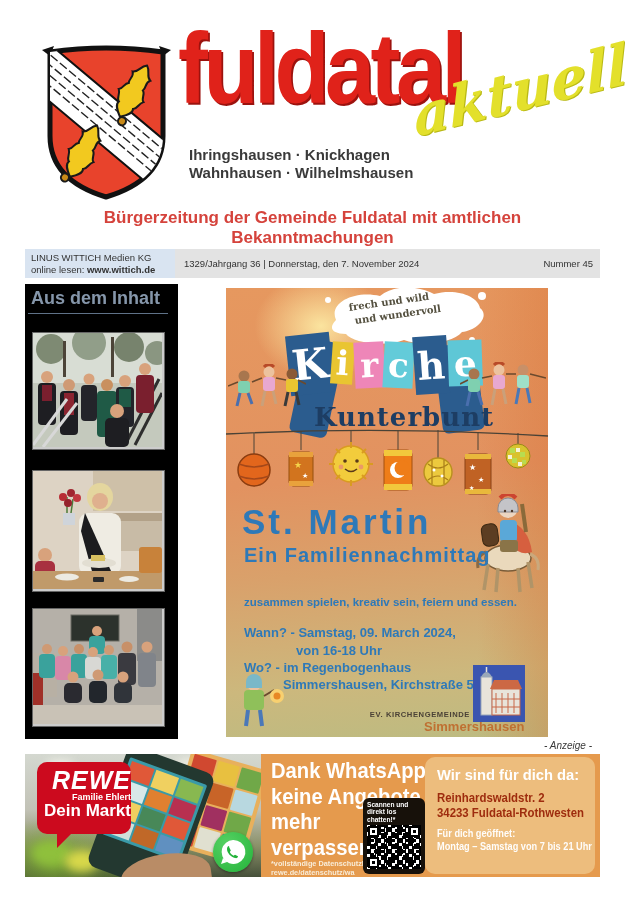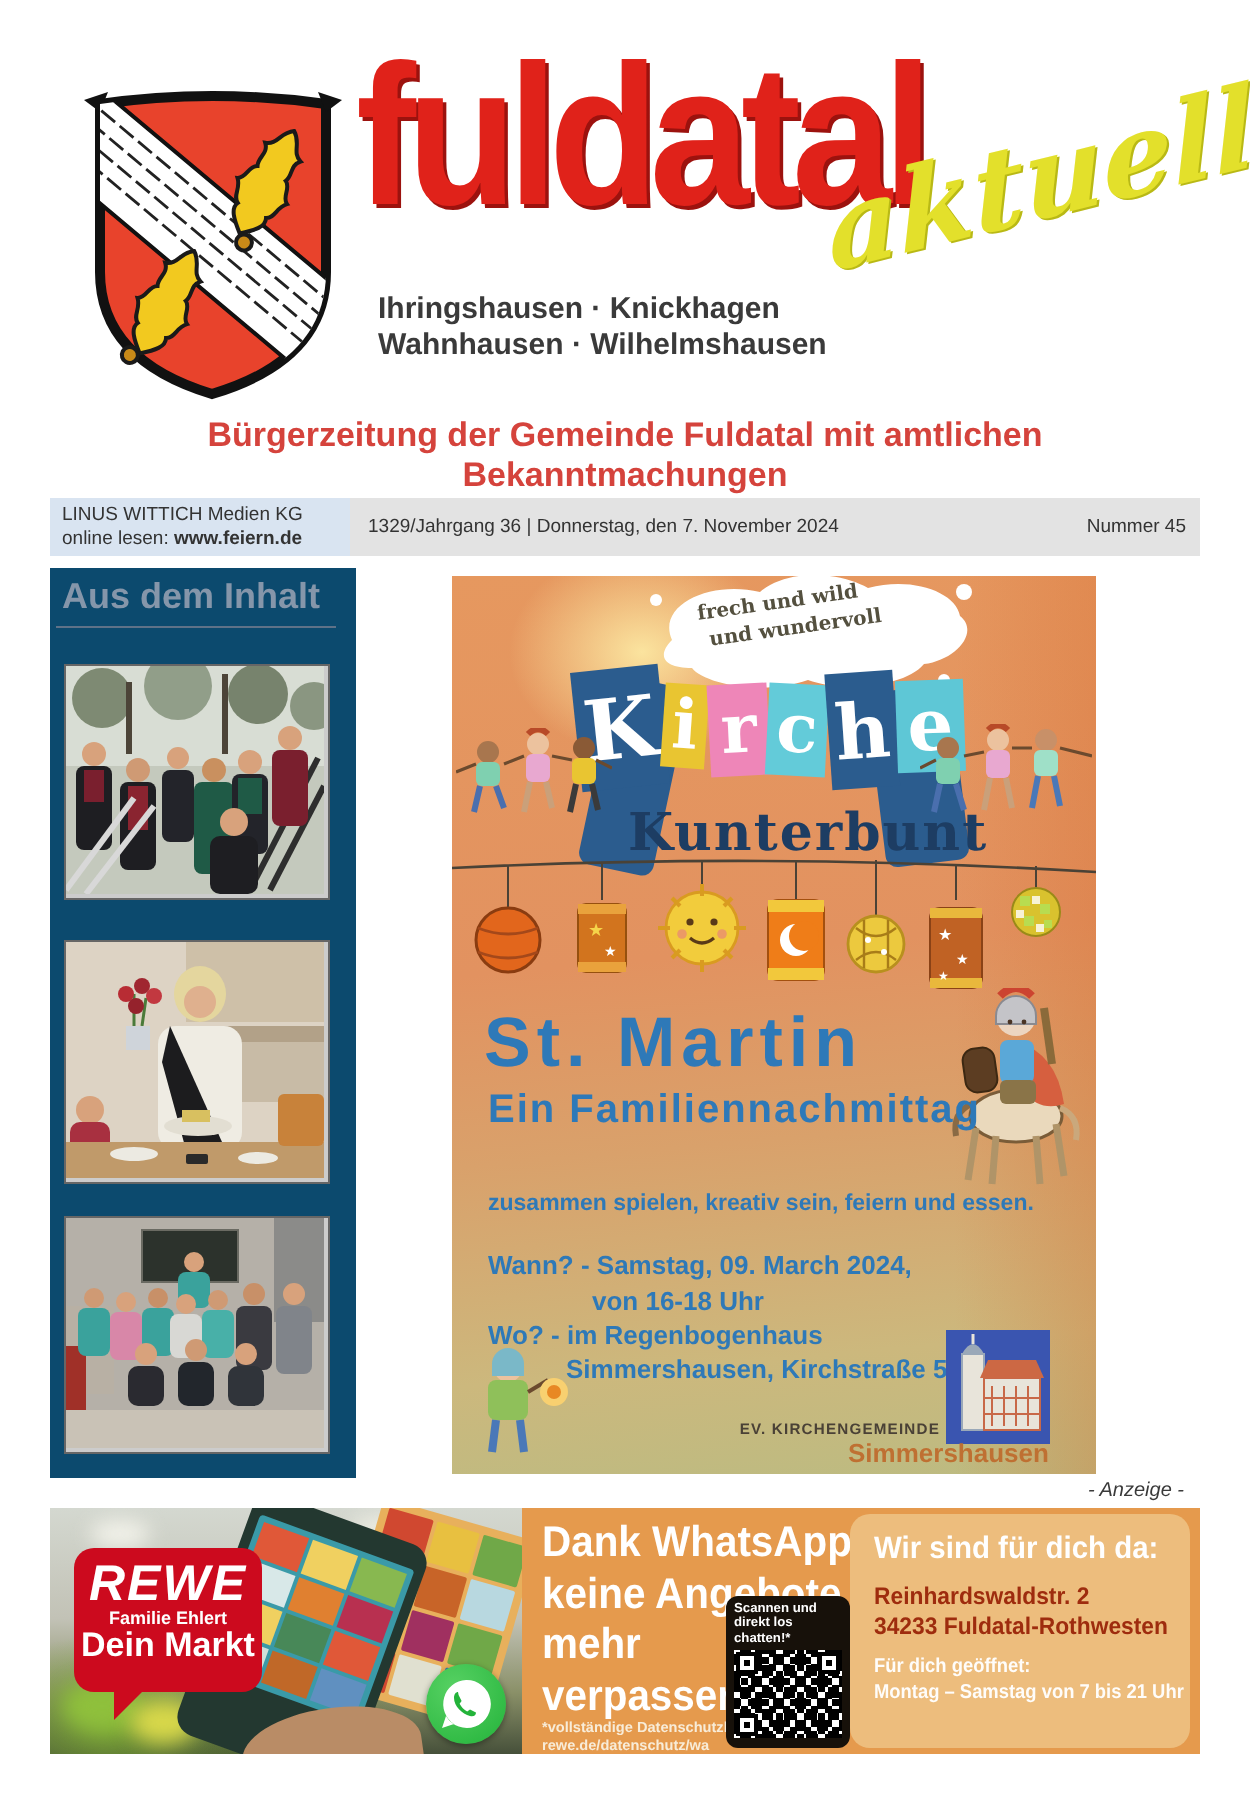--- a/index.html
+++ b/index.html
@@ -18,21 +18,21 @@
   .m-tagline{left:25px;top:208px;width:575px;text-align:center;font-size:17px;font-weight:bold;
              color:#d5433c;transform:scaleX(1.0);}
 
   
   .infobar{left:25px;top:249px;width:575px;height:29px;display:flex;background:#e3e3e3;font-size:9.5px;color:#333;}
   .info-left{width:150px;background:#d9e4f1;padding:3px 0 0 6px;line-height:11.5px;box-sizing:border-box;}
   .info-mid{flex:1;padding-left:9px;display:flex;align-items:center;}
   .info-right{padding-right:7px;display:flex;align-items:center;margin-left:48px;}
 
   
-  .sidebar{left:25px;top:284px;width:153px;height:455px;background:#0c4a6e;}
+  .sidebar{left:25px;top:284px;width:153px;height:455px;background:#000000;}
   .sb-head{position:absolute;left:6px;top:4px;font-size:18px;font-weight:bold;color:#8596aa;}
   .sb-rule{position:absolute;left:3px;top:29px;width:140px;border-bottom:1.6px solid #5f7288;}
   .sb-photo{position:absolute;left:7px;width:131px;border:1px solid #666;background:#ccc;}
   .sb-photo svg{display:block;}
 
   
   .poster{left:226px;top:288px;width:322px;height:449px;overflow:hidden;
     background:
       radial-gradient(95px 75px at 95px 38px, rgba(252,232,162,.95), rgba(252,232,162,0) 70%),
       linear-gradient(to left, rgba(214,108,48,.30), rgba(214,108,48,0) 22%),
@@ -74,21 +74,21 @@
          transform:rotate(16deg);border-radius:3px;padding:4px;box-sizing:border-box;
          display:grid;grid-template-columns:1fr 1fr 1fr;grid-auto-rows:1fr;gap:2px;}
   .flyer i{border-radius:1px;}
   .phone{position:absolute;left:80px;top:2px;width:92px;height:128px;background:#233830;
          border-radius:10px;transform:rotate(20deg);padding:12px 5px 6px 5px;box-sizing:border-box;}
   .phone-screen{width:100%;height:82px;background:#3a9aa8;border-radius:2px;padding:3px;box-sizing:border-box;
          display:grid;grid-template-columns:1fr 1fr 1fr;grid-auto-rows:1fr;gap:2px;}
   .hand{position:absolute;left:96px;top:100px;width:90px;height:40px;background:#b98c66;
         border-radius:50% 50% 0 0;transform:rotate(-8deg);}
   .rewe-bubble{position:absolute;left:12px;top:8px;width:94px;height:72px;background:#cc0a1e;
-        border-radius:10px;color:#fff;text-align:center;padding-top:6px;box-sizing:border-box;margin-top:12px;}
+        border-radius:10px;color:#fff;text-align:right;padding-top:6px;box-sizing:border-box;}
   .rewe-bubble:after{content:"";position:absolute;left:20px;bottom:-14px;border:10px solid transparent;
         border-top-color:#cc0a1e;border-left-color:#cc0a1e;}
   .rewe-brand{font-size:25px;font-weight:bold;font-style:italic;letter-spacing:1px;line-height:24px;}
   .rewe-l2{font-size:9px;font-weight:bold;line-height:11px;}
   .rewe-l3{font-size:17px;font-weight:bold;line-height:15px;}
   .wa{position:absolute;left:188px;top:78px;width:40px;height:40px;border-radius:50%;
       background:radial-gradient(circle at 35% 30%,#57d163,#23b33a);box-shadow:0 1px 3px rgba(0,0,0,.4);}
   .ad-headline{position:absolute;left:246px;top:5px;color:#fff;font-weight:bold;font-size:21.5px;
       line-height:25.5px;transform:scaleX(.94);transform-origin:left top;white-space:nowrap;}
   .ad-foot{position:absolute;left:246px;top:106px;color:#f8ecd8;font-weight:bold;font-size:7.3px;line-height:8.5px;}
@@ -143,21 +143,21 @@
   <div class="abs m-script">aktuell</div>
   <div class="abs m-towns">
     <div>Ihringshausen · Knickhagen</div>
     <div>Wahnhausen · Wilhelmshausen</div>
   </div>
   <div class="abs m-tagline">Bürgerzeitung der Gemeinde Fuldatal mit amtlichen Bekanntmachungen</div>
 
   <div class="abs infobar">
     <div class="info-left">
       <div>LINUS WITTICH Medien KG</div>
-      <div><span>online lesen: </span><b>www.feiern.de</b></div>
+      <div><span>online lesen: </span><b>www.wittich.de</b></div>
     </div>
     <div class="info-mid">1329/Jahrgang 36  |  Donnerstag, den 7. November 2024</div>
     <div class="info-right">Nummer 45</div>
   </div>
 
   <div class="abs sidebar">
     <div class="sb-head">Aus dem Inhalt</div>
     <div class="sb-rule"></div>
 
     <div class="sb-photo" style="top:48px;height:116px;">

